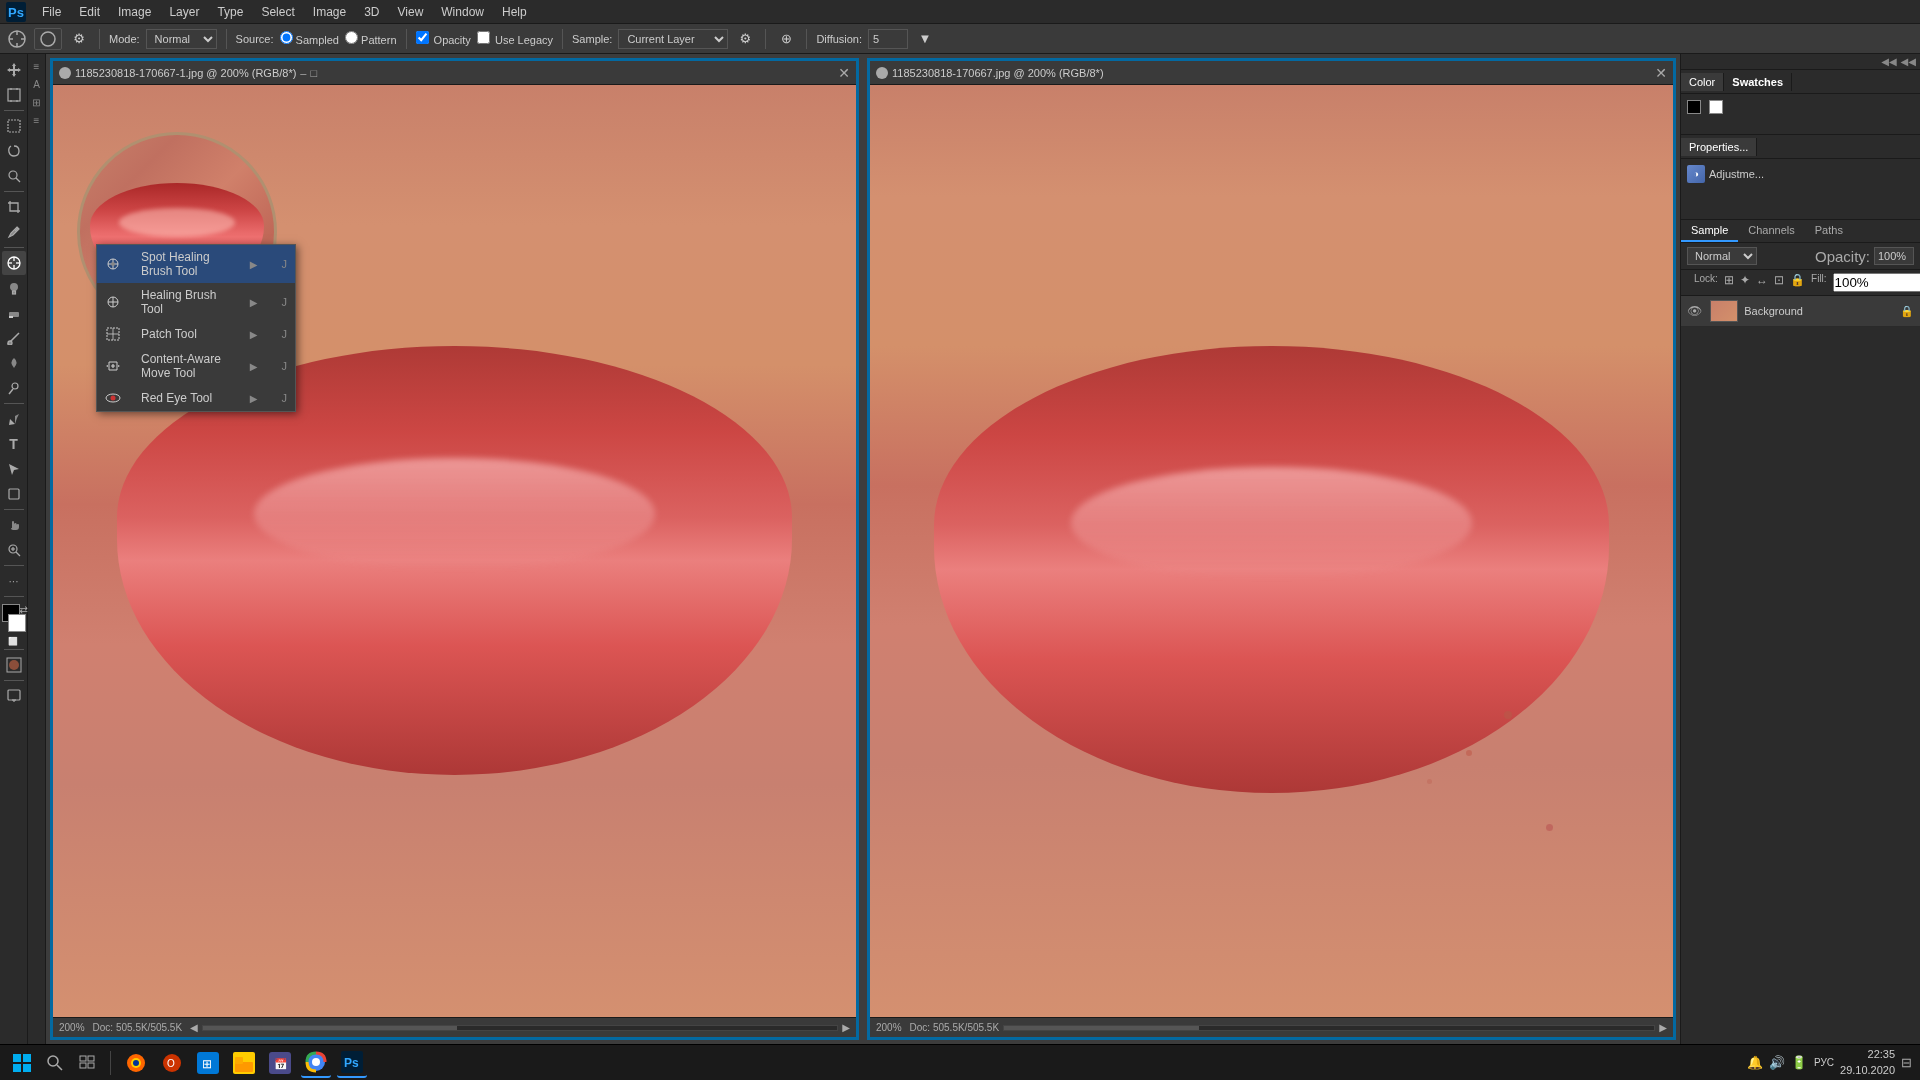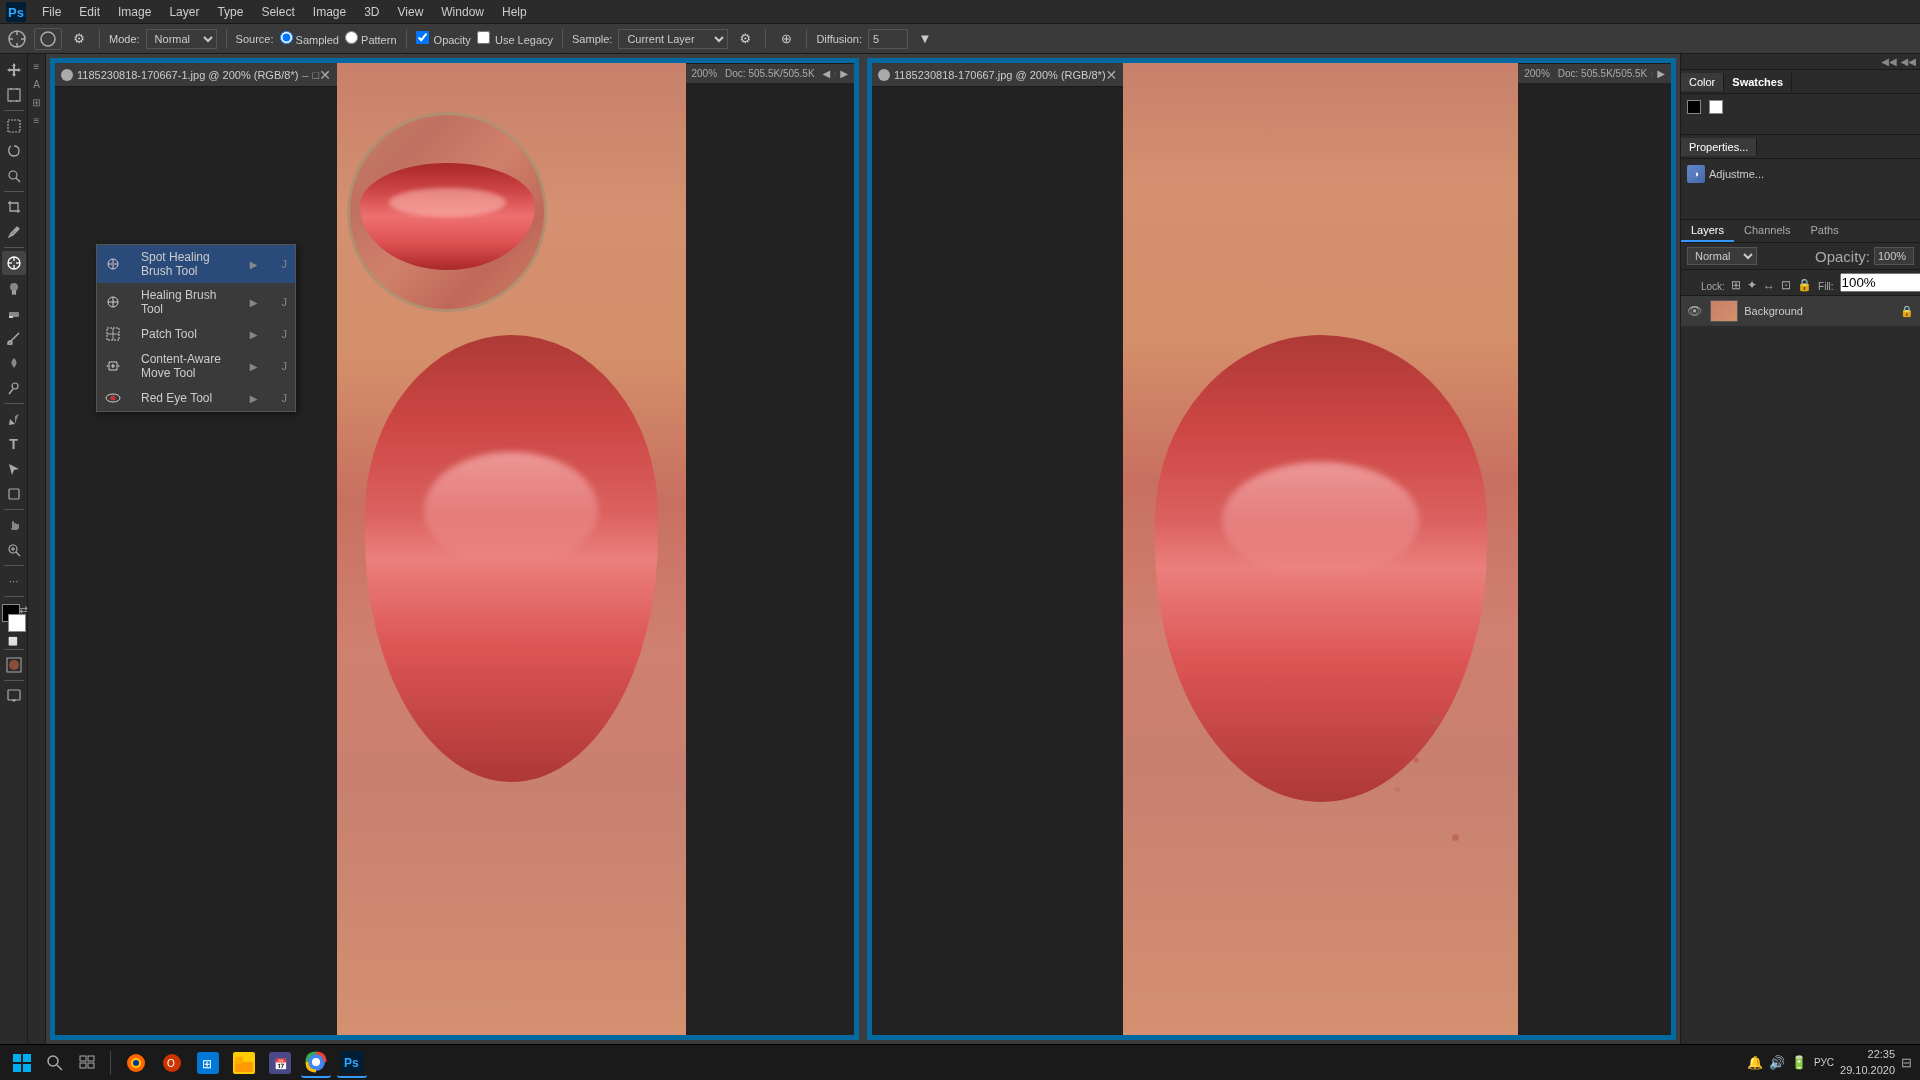--- a/index.html
+++ b/index.html
@@ -27,21 +27,21 @@
     
     #left-toolbar { width: 28px; background: #2b2b2b; border-right: 1px solid #1a1a1a; display: flex; flex-direction: column; align-items: center; padding: 4px 0; gap: 1px; flex-shrink: 0; }
     .tool-btn { width: 24px; height: 24px; display: flex; align-items: center; justify-content: center; cursor: pointer; border-radius: 2px; font-size: 13px; color: #aaa; position: relative; }
     .tool-divider { width: 20px; height: 1px; background: #555; margin: 2px 0; }
 
     
     #canvas-area { flex: 1; background: #3c3c3c; position: relative; overflow: hidden; display: flex; flex-direction: column; }
 
     
     #doc-windows { display: flex; height: 100%; gap: 0; }
-    .doc-window { flex: 1; display: flex; flex-direction: row; border: 5px solid #0369a1; margin: 4px; background: #222; position: relative; }
+    .doc-window { flex: 1; display: flex; flex-direction: column; border: 3px solid #0369a1; margin: 4px; background: #222; position: relative; }
     .doc-titlebar { height: 24px; background: #3a3a3a; display: flex; align-items: center; padding: 0 6px; font-size: 11px; color: #ccc; border-bottom: 1px solid #1a1a1a; }
     .doc-titlebar .close-btn { margin-left: auto; cursor: pointer; font-size: 14px; color: #aaa; }
     .doc-titlebar .min-btn, .doc-titlebar .max-btn { cursor: pointer; font-size: 11px; color: #aaa; margin-left: 4px; }
     .doc-canvas { flex: 1; background: #1a1a1a; position: relative; overflow: hidden; }
     .doc-statusbar { height: 20px; background: #3a3a3a; display: flex; align-items: center; padding: 0 6px; font-size: 10px; color: #aaa; border-top: 1px solid #1a1a1a; }
 
     
     #tool-flyout { position: absolute; left: 50px; top: 190px; background: #3a3a3a; border: 1px solid #555; z-index: 100; width: 200px; box-shadow: 2px 2px 8px rgba(0,0,0,0.5); }
     .flyout-item { display: flex; align-items: center; padding: 5px 8px; cursor: pointer; font-size: 12px; color: #ccc; gap: 20px; }
     .flyout-item.selected { background: #2a4a7a; }
@@ -54,21 +54,21 @@
 
     
     #layers-panel { flex: 1; display: flex; flex-direction: column; }
     .layers-tabs { display: flex; background: #2b2b2b; border-bottom: 1px solid #1a1a1a; }
     .layers-tab { padding: 4px 10px; font-size: 11px; cursor: pointer; color: #aaa; }
     .layers-tab.active { color: #fff; border-bottom: 2px solid #3399ff; }
     .layers-header { display: flex; align-items: center; padding: 4px 6px; gap: 4px; background: #2b2b2b; border-bottom: 1px solid #1a1a1a; }
     .layers-header select { background: #3a3a3a; border: 1px solid #555; color: #ccc; font-size: 11px; padding: 1px 3px; height: 18px; }
     .layers-header .opacity-label { font-size: 15px; color: #aaa; margin-left: auto; }
     .layers-header .opacity-val { background: #3a3a3a; border: 1px solid #555; color: #ccc; font-size: 11px; width: 40px; padding: 1px 3px; height: 18px; }
-    .layers-icons-row { display: flex; align-items: flex-end; padding: 3px 20px; gap: 6px; background: #2b2b2b; border-bottom: 1px solid #1a1a1a; }
+    .layers-icons-row { display: flex; align-items: flex-start; padding: 3px 13px; gap: 6px; background: #2b2b2b; border-bottom: 1px solid #1a1a1a; }
     .layers-icon { font-size: 12px; color: #aaa; cursor: pointer; }
     .layer-row { display: flex; align-items: center; padding: 4px 6px; cursor: pointer; gap: 6px; background: #3a3a3a; border-bottom: 1px solid #2a2a2a; }
     .layer-thumb { width: 28px; height: 22px; background: linear-gradient(135deg, #c8806a, #d4906a); border: 1px solid #555; flex-shrink: 0; }
     .layer-name { font-size: 11px; color: #ccc; flex: 1; }
     .layer-lock { font-size: 11px; color: #888; }
     .layer-visibility { font-size: 12px; color: #aaa; margin-right: 2px; }
 
     
     #taskbar { height: 36px; background: #1a1a1a; border-top: 1px solid #000; display: flex; align-items: center; padding: 0 8px; gap: 6px; position: absolute; bottom: 0; left: 0; width: 100%; z-index: 200; }
     .taskbar-start { width: 28px; height: 28px; display: flex; align-items: center; justify-content: center; cursor: pointer; }
@@ -481,21 +481,21 @@
       <div style="padding:6px;min-height:60px;">
         <div style="display:flex;align-items:center;gap:4px;margin-bottom:4px;">
           <div style="width:18px;height:18px;background:linear-gradient(135deg,#6688cc,#4466aa);border-radius:2px;display:flex;align-items:center;justify-content:center;font-size:9px;color:#fff;cursor:pointer;">◑</div>
           <span style="font-size:11px;color:#ccc;">Adjustme...</span>
         </div>
       </div>
     </div>
 
     <div id="layers-panel">
       <div class="layers-tabs">
-        <div class="layers-tab active">Layers</div>
+        <div class="layers-tab active">Sample</div>
         <div class="layers-tab">Channels</div>
         <div class="layers-tab">Paths</div>
       </div>
       <div class="layers-header">
         <select class="dropdown" style="font-size:11px;height:18px;">
           <option>Normal</option>
           <option>Dissolve</option>
           <option>Multiply</option>
         </select>
         <span class="opacity-label">Opacity:</span>

